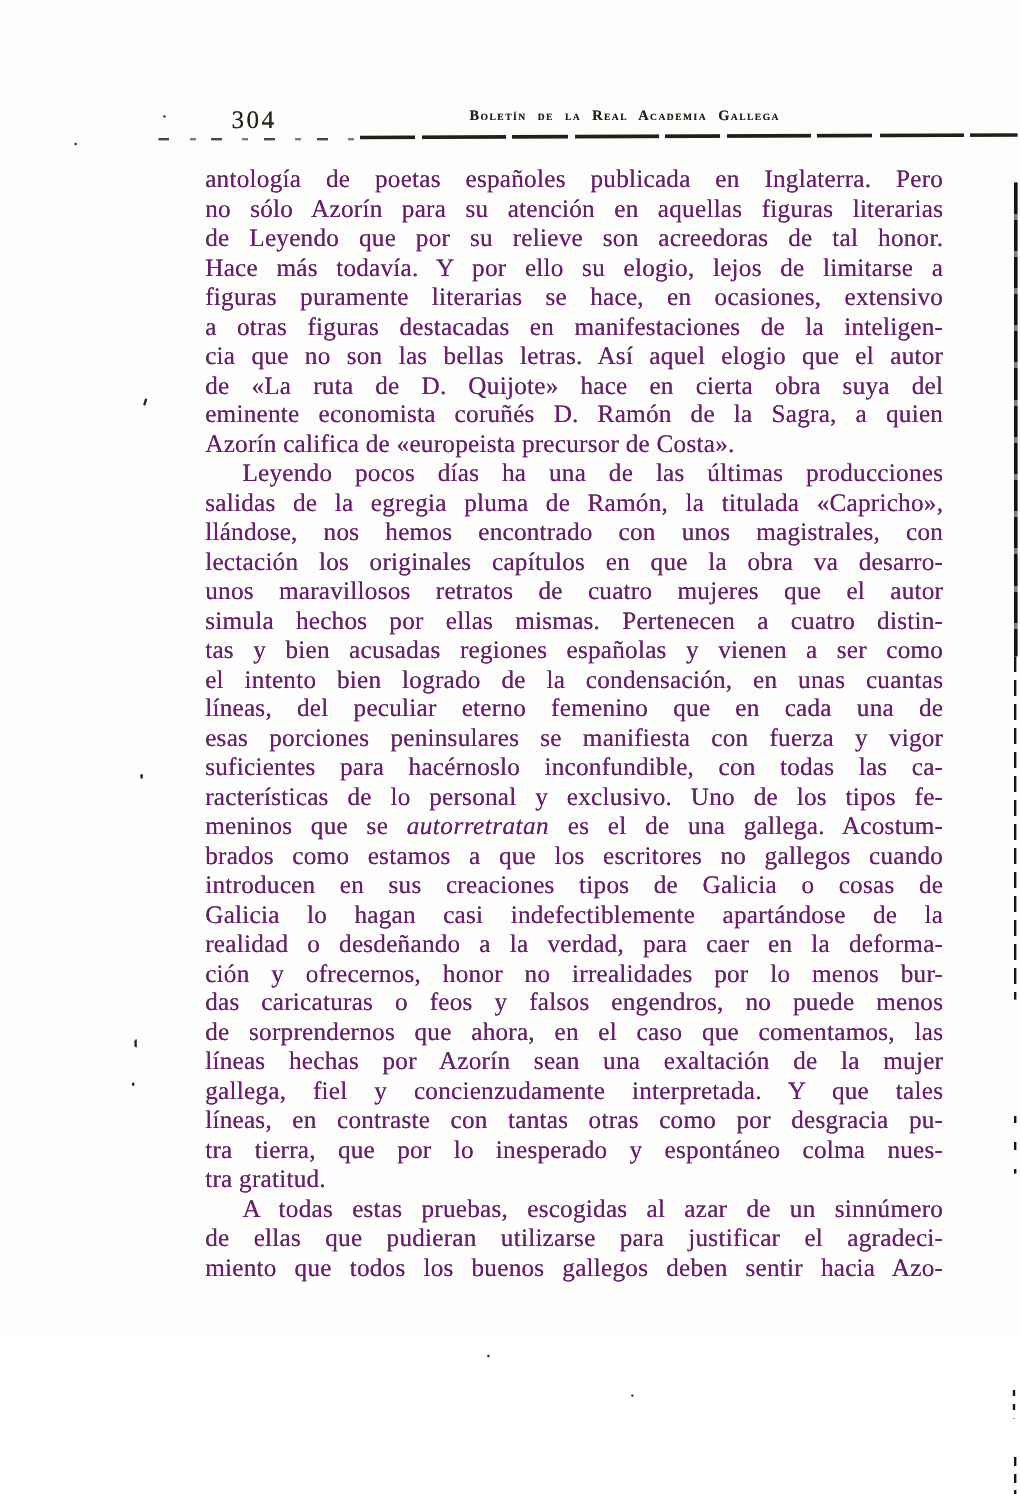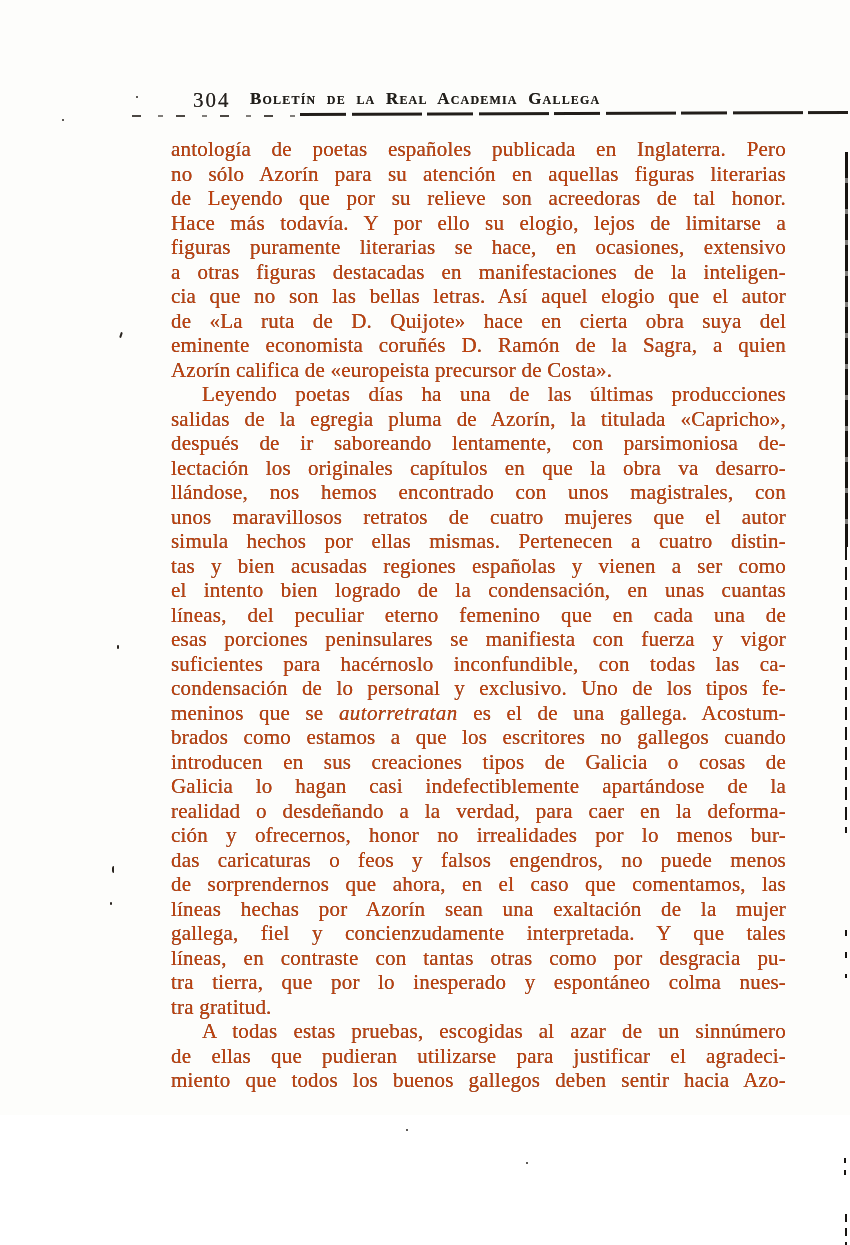--- a/index.html
+++ b/index.html
@@ -28,22 +28,22 @@
     font-size: 21px;
     letter-spacing: 2px;
     color: #26221e;
     text-shadow: 0 0 0.5px rgba(30,27,24,0.7);
   }
   .running-title {
     position: absolute;
     left: 250px;
     top: 1px;
     width: 400px;
-    text-align: left;
-    font-size: 17px;
+    text-align: right;
+    font-size: 12px;
     font-weight: 700;
     font-variant-caps: small-caps;
     letter-spacing: 1.2px;
     word-spacing: 5px;
     color: #221f1b;
     text-shadow: 0 0 0.5px rgba(30,27,24,0.7);
     white-space: nowrap;
   }
   
   .rule-left {
@@ -65,21 +65,21 @@
   }
   
   .text-block {
     position: absolute;
     left: 171px;
     top: 137px;
     width: 615px;
     font-size: 21px;
     line-height: 24.5px;
     letter-spacing: 0.2px;
-    color: #c2410c;
+    color: #701a75;
     text-shadow: 0 0 0.55px rgba(28,25,22,0.8);
   }
   .line {
     height: 24.5px;
     line-height: 24.5px;
     white-space: nowrap;
     text-align: justify;
     text-align-last: justify;
   }
   .line.para-end { text-align-last: left; }
@@ -135,33 +135,32 @@
       <div class="line"><span>antología de poetas españoles publicada en Inglaterra. Pero</span></div>
       <div class="line"><span>no sólo Azorín para su atención en aquellas figuras literarias</span></div>
       <div class="line"><span>de Leyendo que por su relieve son acreedoras de tal honor.</span></div>
       <div class="line"><span>Hace más todavía. Y por ello su elogio, lejos de limitarse a</span></div>
       <div class="line"><span>figuras puramente literarias se hace, en ocasiones, extensivo</span></div>
       <div class="line"><span>a otras figuras destacadas en manifestaciones de la inteligen-</span></div>
       <div class="line"><span>cia que no son las bellas letras. Así aquel elogio que el autor</span></div>
       <div class="line"><span>de «La ruta de D. Quijote» hace en cierta obra suya del</span></div>
       <div class="line"><span>eminente economista coruñés D. Ramón de la Sagra, a quien</span></div>
       <div class="line para-end"><span>Azorín califica de «europeista precursor de Costa».</span></div>
-      <div class="line indent"><span>Leyendo poetas días ha una de las últimas producciones</span></div>
-      <div class="line"><span>salidas de la egregia pluma de Azorín, la titulada «Capricho»,</span></div>
-      <div class="line"><span>después de ir saboreando lentamente, con parsimoniosa de-</span></div>
+      <div class="line indent"><span>Leyendo pocos días ha una de las últimas producciones</span></div>
+      <div class="line"><span>salidas de la egregia pluma de Ramón, la titulada «Capricho»,</span></div>
+      <div class="line"><span>llándose, nos hemos encontrado con unos magistrales, con</span></div>
       <div class="line"><span>lectación los originales capítulos en que la obra va desarro-</span></div>
-      <div class="line"><span>llándose, nos hemos encontrado con unos magistrales, con</span></div>
       <div class="line"><span>unos maravillosos retratos de cuatro mujeres que el autor</span></div>
       <div class="line"><span>simula hechos por ellas mismas. Pertenecen a cuatro distin-</span></div>
       <div class="line"><span>tas y bien acusadas regiones españolas y vienen a ser como</span></div>
       <div class="line"><span>el intento bien logrado de la condensación, en unas cuantas</span></div>
       <div class="line"><span>líneas, del peculiar eterno femenino que en cada una de</span></div>
       <div class="line"><span>esas porciones peninsulares se manifiesta con fuerza y vigor</span></div>
       <div class="line"><span>suficientes para hacérnoslo inconfundible, con todas las ca-</span></div>
-      <div class="line"><span>condensación de lo personal y exclusivo. Uno de los tipos fe-</span></div>
+      <div class="line"><span>racterísticas de lo personal y exclusivo. Uno de los tipos fe-</span></div>
       <div class="line"><span>meninos que se </span><i>autorretratan</i><span> es el de una gallega. Acostum-</span></div>
       <div class="line"><span>brados como estamos a que los escritores no gallegos cuando</span></div>
       <div class="line"><span>introducen en sus creaciones tipos de Galicia o cosas de</span></div>
       <div class="line"><span>Galicia lo hagan casi indefectiblemente apartándose de la</span></div>
       <div class="line"><span>realidad o desdeñando a la verdad, para caer en la deforma-</span></div>
       <div class="line"><span>ción y ofrecernos, honor no irrealidades por lo menos bur-</span></div>
       <div class="line"><span>das caricaturas o feos y falsos engendros, no puede menos</span></div>
       <div class="line"><span>de sorprendernos que ahora, en el caso que comentamos, las</span></div>
       <div class="line"><span>líneas hechas por Azorín sean una exaltación de la mujer</span></div>
       <div class="line"><span>gallega, fiel y concienzudamente interpretada. Y que tales</span></div>

